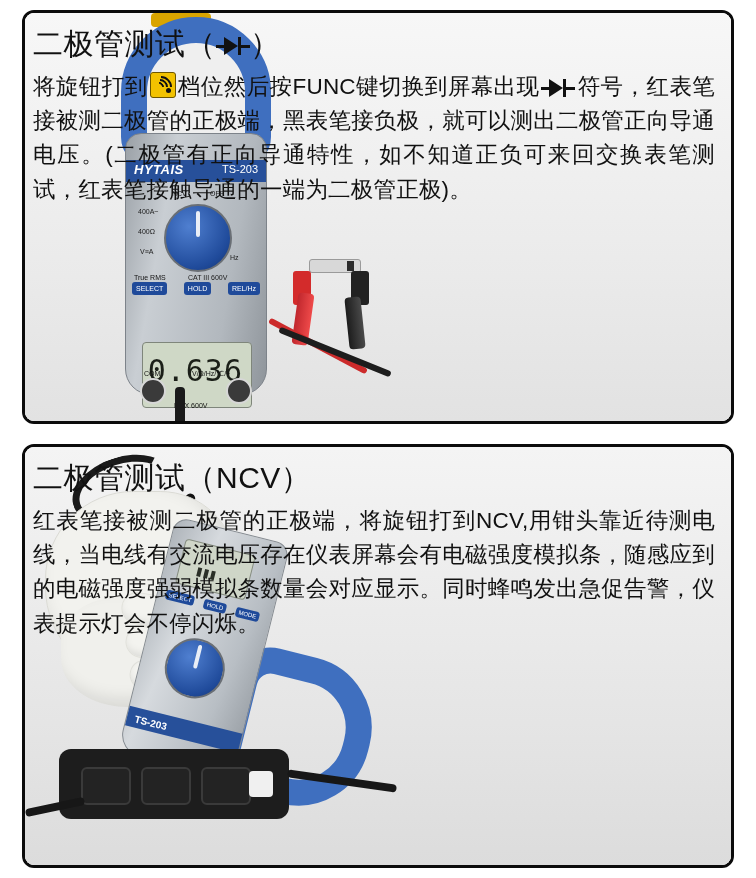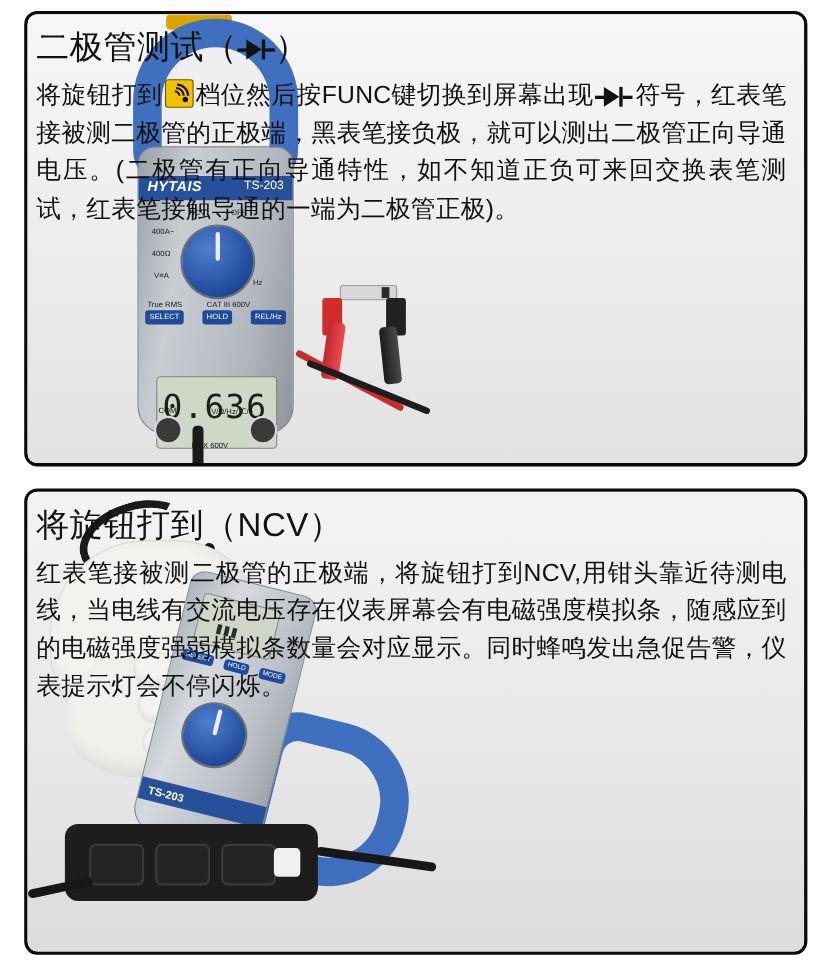--- a/index.html
+++ b/index.html
@@ -205,20 +205,20 @@
           <div class="out" style="left:22px;"></div>
           <div class="out" style="left:82px;"></div>
           <div class="out" style="left:142px;"></div>
           <div class="sw"></div>
         </div>
         <div class="cord"></div>
         <div class="cord2"></div>
       </div>
 
       <div class="text-col">
-        <div class="heading">将旋钮打到（NCV）</div>
+        <div class="heading">二极管测试（NCV）</div>
         <div class="body-text">红表笔接被测二极管的正极端，将旋钮打到NCV,用钳头靠近待测电线，当电线有交流电压存在仪表屏幕会有电磁强度模拟条，随感应到的电磁强度强弱模拟条数量会对应显示。同时蜂鸣发出急促告警，仪表提示灯会不停闪烁。</div>
       </div>
 
     </div>
   </div>
 
 </div>
 
 </body></html>

